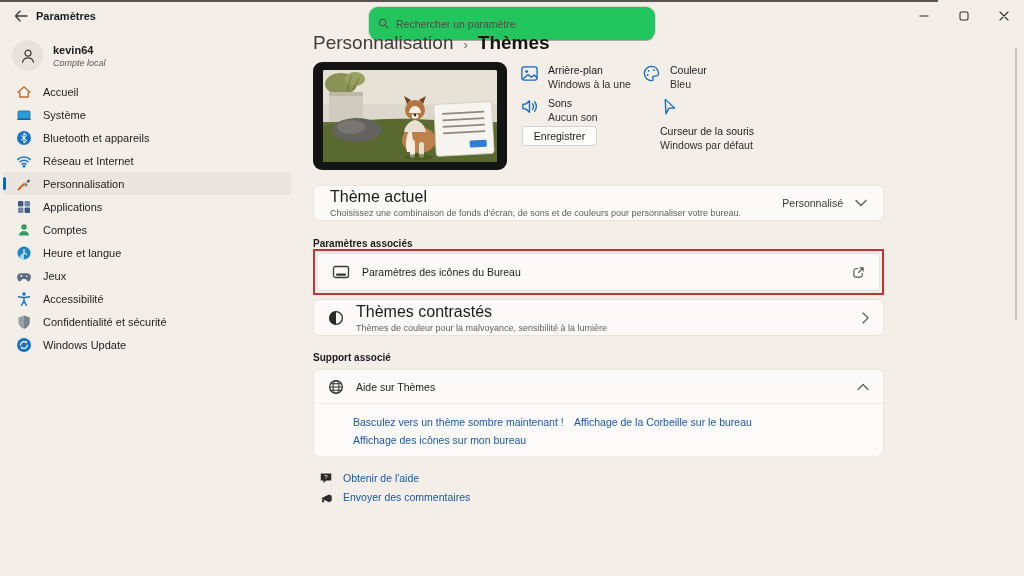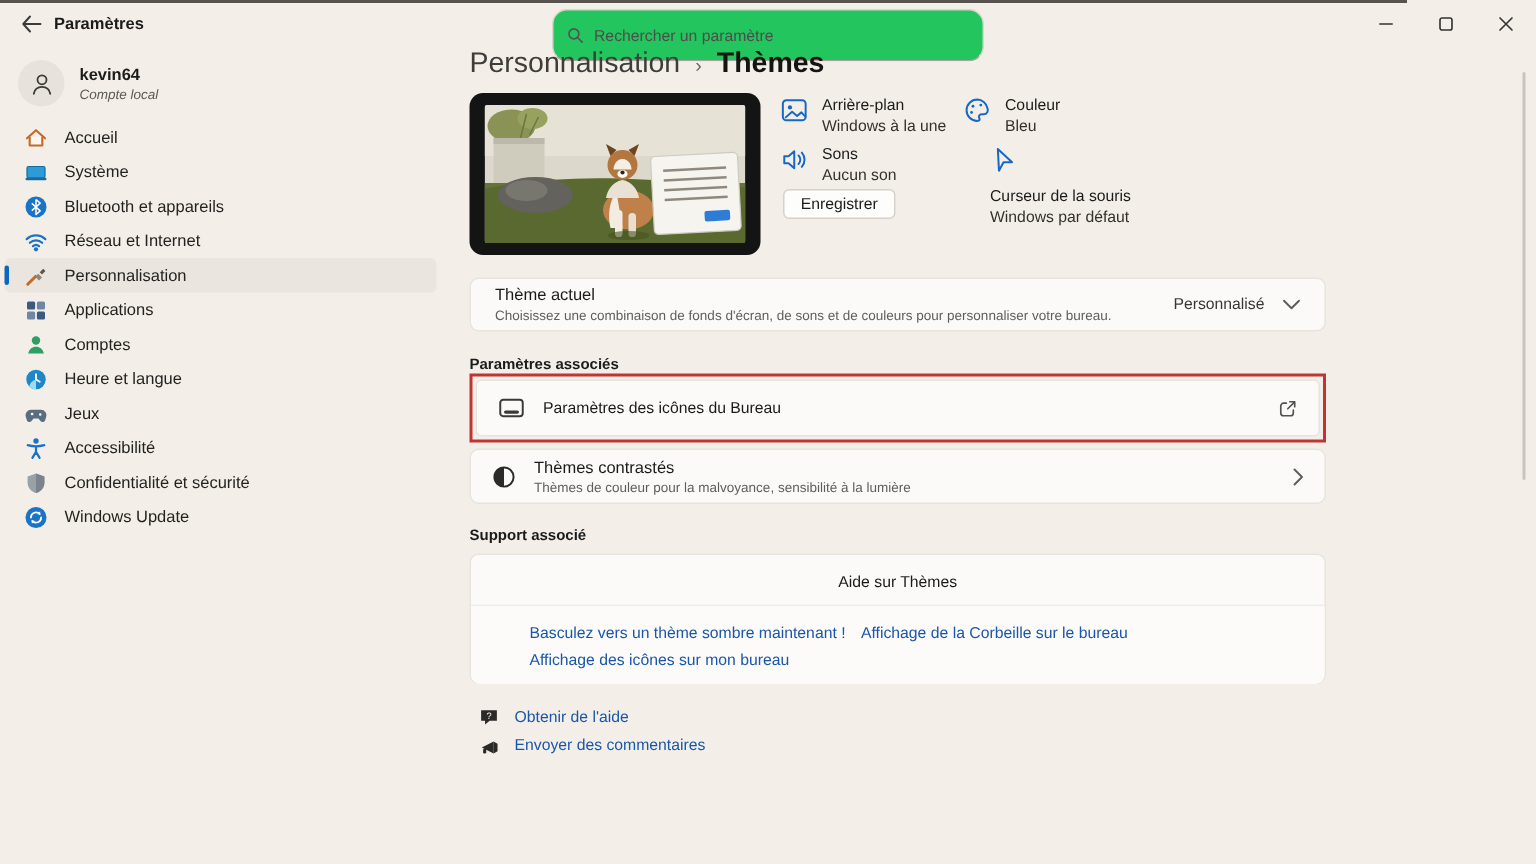--- a/index.html
+++ b/index.html
@@ -40,35 +40,35 @@
   .quick { position:absolute; left:520px; top:64px; width:364px; }
   .quick-item { position:absolute; display:flex; gap:9px; }
   .q0 { left:0; top:0; } .q1 { left:122px; top:0; } .q2 { left:0; top:33px; } .q3 { left:140px; top:33px;flex-direction:column; }
   .quick-title { font-size:10.5px; color:#1b1b1b; }
   .quick-value { font-size:10.5px; color:#33312e; margin-top:2px; }
   .save-btn { position:absolute; left:522px; top:126px; width:75px; height:20px; background:#fdfdfc; border:1px solid #d6d2cb; border-radius:4px; font-size:10.5px; color:#1b1b1b; display:flex; align-items:center; justify-content:center; font-family:"Liberation Sans", sans-serif; }
 
   .card { position:absolute; background:#fbfaf8; border:1px solid #e7e4de; border-radius:6px; }
   .theme-card { left:313px; top:185px; width:571px; height:36px; display:flex; align-items:center; padding:0 16px; }
   .theme-card .txt { flex:1; }
-  .row-title { font-size:11px; color:#1b1b1b; }
+  .row-title { font-size:16px; color:#1b1b1b; }
   .row-desc { font-size:9px; color:#605e5a; margin-top:2px; }
   .theme-value { font-size:10.5px; color:#3a3834; margin-right:12px; }
 
   .sect-header { position:absolute; font-size:10px; font-weight:700; color:#1b1b1b; }
 
   .hl-red { position:absolute; left:313px; top:249px; width:571px; height:46px; border:2px solid #c03434; }
   .desktop-card { left:317px; top:253px; width:563px; height:38px; border-radius:4px; display:flex; align-items:center; padding:0 14px; gap:12px; }
   .desktop-card .txt { flex:1; font-size:10.5px; }
 
   .contrast-card { left:313px; top:299px; width:571px; height:37px; display:flex; align-items:center; padding:0 14px; gap:12px; }
   .contrast-card .txt { flex:1; }
 
   .support-card { left:313px; top:369px; width:571px; height:87px; }
-  .support-row { height:34px; display:flex; align-items:center; padding:0 14px; gap:12px; border-bottom:1px solid #ededeb;flex-direction:column; }
+  .support-row { height:34px; display:flex; align-items:center; padding:0 14px; gap:12px; border-bottom:1px solid #ededeb; }
   .support-row .txt { flex:1; font-size:10.5px; }
   .support-links { position:relative; height:52px; background:#fcfbf9; border-radius:0 0 6px 6px; }
   .link { color:#1a57a8; font-size:10.5px; text-decoration:none; cursor:pointer; }
   .sl1 { position:absolute; left:39px; top:12px; }
   .sl2 { position:absolute; left:260px; top:12px; }
   .sl3 { position:absolute; left:39px; top:30px; }
 
   .footer-link { position:absolute; display:flex; align-items:center; gap:10px; }
   .f1 { left:319px; top:471px; } .f2 { left:319px; top:490px; }
 

